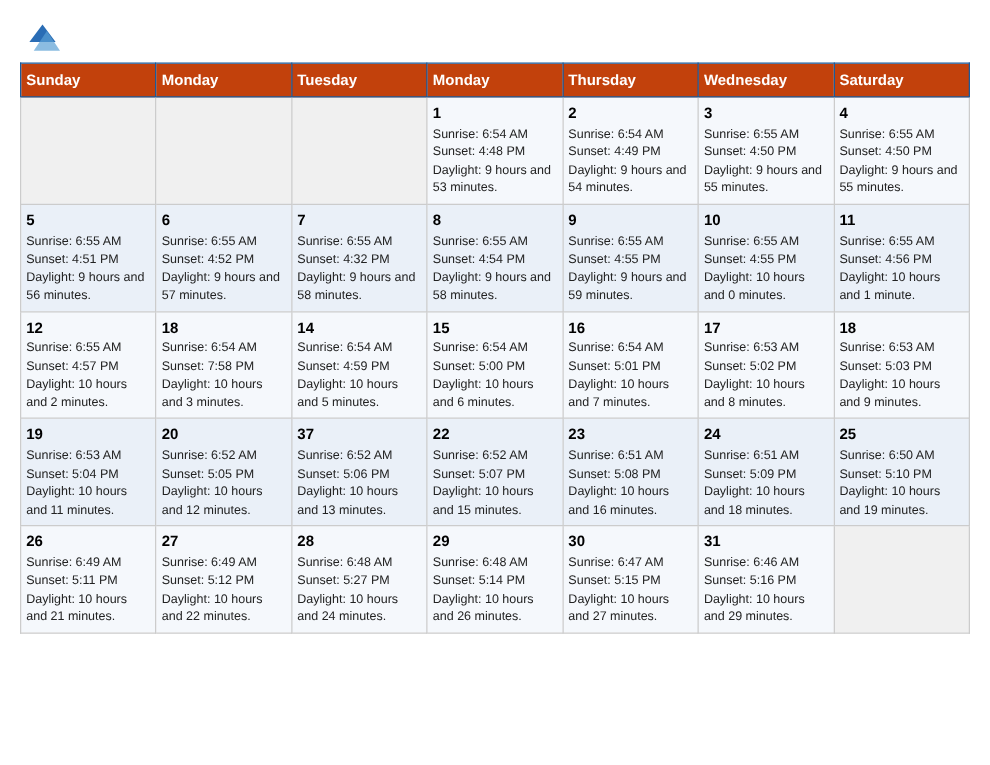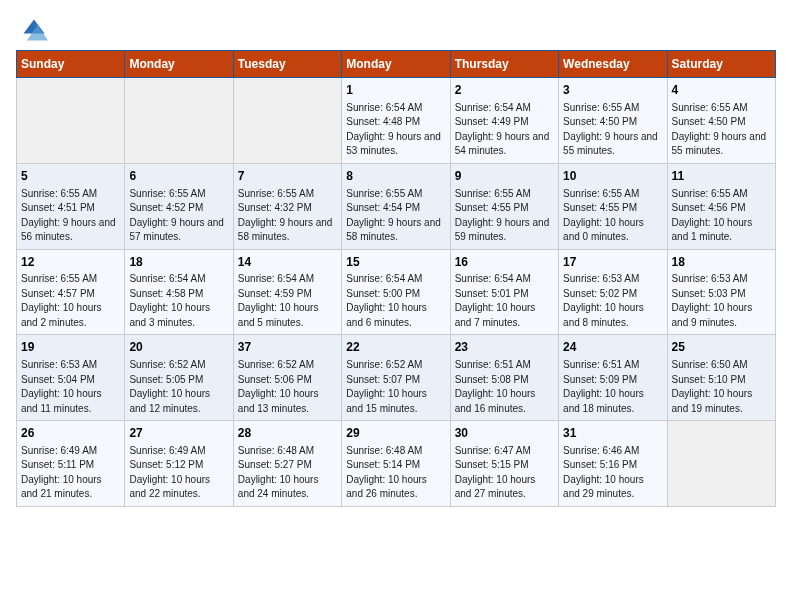--- a/index.html
+++ b/index.html
@@ -215,21 +215,21 @@
         <td>
           <span class="day-num">12</span>
           <div class="cell-content">Sunrise: 6:55 AM
 Sunset: 4:57 PM
 Daylight: 10 hours
 and 2 minutes.</div>
         </td>
         <td>
           <span class="day-num">18</span>
           <div class="cell-content">Sunrise: 6:54 AM
-Sunset: 4:58 PM
+Sunset: 7:58 PM
 Daylight: 10 hours
 and 3 minutes.</div>
         </td>
         <td>
           <span class="day-num">14</span>
           <div class="cell-content">Sunrise: 6:54 AM
 Sunset: 4:59 PM
 Daylight: 10 hours
 and 5 minutes.</div>
         </td>

